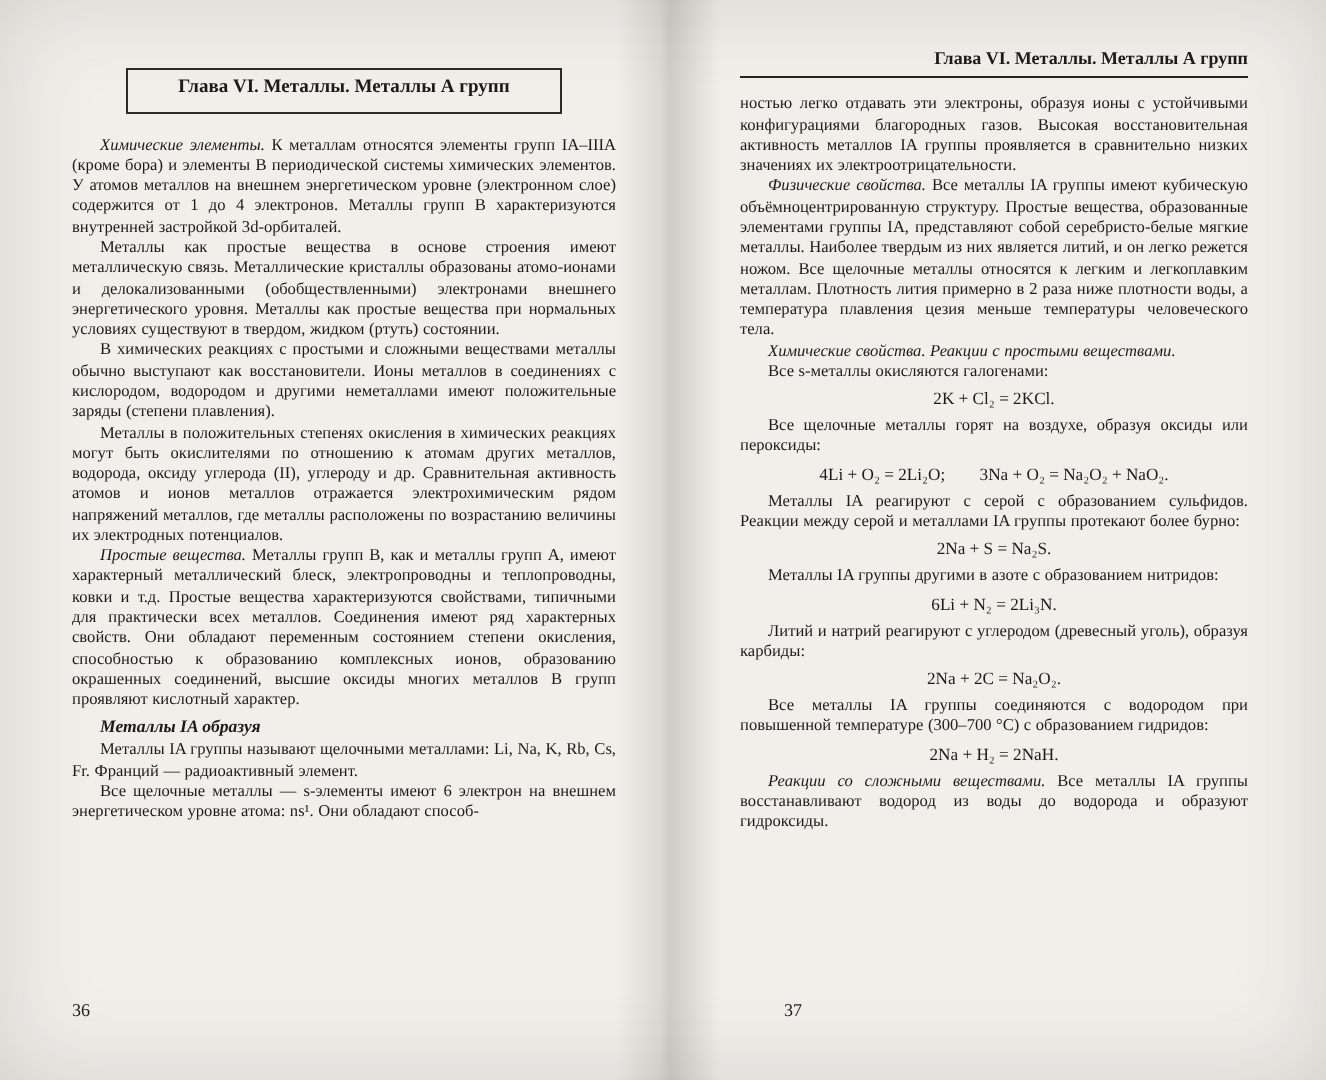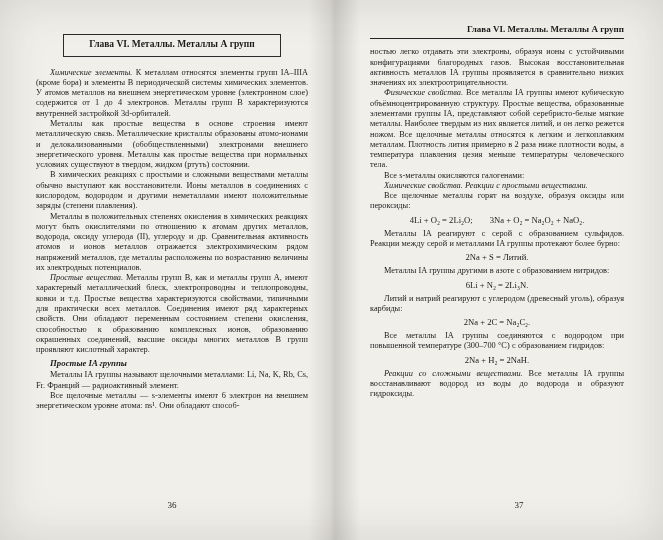--- a/index.html
+++ b/index.html
@@ -37,71 +37,72 @@
   .lead { font-style:italic; }
   .sec-heading {
     font-weight:bold; font-style:italic; font-size:8.8px;
     margin:3px 0 2px; text-indent:14px;
   }
   .equation {
     text-align:center; font-size:8.6px; margin:3px 0 4px;
     white-space:pre-wrap;
   }
   .pagenum {
-    position:absolute; top:500px; font-size:9px; text-align:center;
+    position:absolute; top:500px; font-size:9px; 
   }
   .pagenum-left  { left:36px;  width:272px; }
   .pagenum-right { left:392px; width:254px; }
 </style>
 </head>
 <body>
 
 <div class="spread">
 
   <div class="page-left">
     <div class="title-box">
       <span>Глава VI. Металлы. Металлы А групп</span>
     </div>
 
     <p class="body"><span class="lead">Химические элементы.</span><span> К металлам относятся элементы групп IA–IIIA (кроме бора) и элементы В периодической системы химических элементов. У атомов металлов на внешнем энергетическом уровне (электронном слое) содержится от 1 до 4 электронов. Металлы групп В характеризуются внутренней застройкой 3d-орбиталей.</span></p>
     <p class="body"><span>Металлы как простые вещества в основе строения имеют металлическую связь. Металлические кристаллы образованы атомо-ионами и делокализованными (обобществленными) электронами внешнего энергетического уровня. Металлы как простые вещества при нормальных условиях существуют в твердом, жидком (ртуть) состоянии.</span></p>
     <p class="body"><span>В химических реакциях с простыми и сложными веществами металлы обычно выступают как восстановители. Ионы металлов в соединениях с кислородом, водородом и другими неметаллами имеют положительные заряды (степени плавления).</span></p>
     <p class="body"><span>Металлы в положительных степенях окисления в химических реакциях могут быть окислителями по отношению к атомам других металлов, водорода, оксиду углерода (II), углероду и др. Сравнительная активность атомов и ионов металлов отражается электрохимическим рядом напряжений металлов, где металлы расположены по возрастанию величины их электродных потенциалов.</span></p>
     <p class="body"><span class="lead">Простые вещества.</span><span> Металлы групп В, как и металлы групп А, имеют характерный металлический блеск, электропроводны и теплопроводны, ковки и т.д. Простые вещества характеризуются свойствами, типичными для практически всех металлов. Соединения имеют ряд характерных свойств. Они обладают переменным состоянием степени окисления, способностью к образованию комплексных ионов, образованию окрашенных соединений, высшие оксиды многих металлов В групп проявляют кислотный характер.</span></p>
 
-    <div class="sec-heading">Простые IA группы</div>
+    <div class="sec-heading">Металлы IA образуя</div>
 
     <p class="body"><span>Металлы IA группы называют щелочными металлами: Li, Na, K, Rb, Cs, Fr. Франций — радиоактивный элемент.</span></p>
     <p class="body"><span>Все щелочные металлы — s-элементы имеют 6 электрон на внешнем энергетическом уровне атома: ns¹. Они обладают способ-</span></p>
   </div>
 
   <div class="page-right">
     <div class="running-head">Глава VI. Металлы. Металлы А групп</div>
 
     <p class="body noindent"><span>ностью легко отдавать эти электроны, образуя ионы с устойчивыми конфигурациями благородных газов. Высокая восстановительная активность металлов IA группы проявляется в сравнительно низких значениях их электроотрицательности.</span></p>
     <p class="body"><span class="lead">Физические свойства.</span><span> Все металлы IA группы имеют кубическую объёмноцентрированную структуру. Простые вещества, образованные элементами группы IA, представляют собой серебристо-белые мягкие металлы. Наиболее твердым из них является литий, и он легко режется ножом. Все щелочные металлы относятся к легким и легкоплавким металлам. Плотность лития примерно в 2 раза ниже плотности воды, а температура плавления цезия меньше температуры человеческого тела.</span></p>
+    <p class="body"><span class="lead">Химические свойства. Реакции с простыми веществами.</span><span></span></p>
     <p class="body"><span>Все s-металлы окисляются галогенами:</span></p>
-    <p class="body"><span class="lead">Химические свойства. Реакции с простыми веществами.</span><span></span></p>
 
+    <div class="equation">2K + Cl₂ = 2KCl.</div>
 
     <p class="body"><span>Все щелочные металлы горят на воздухе, образуя оксиды или пероксиды:</span></p>
 
     <div class="equation">4Li + O₂ = 2Li₂O;        3Na + O₂ = Na₂O₂ + NaO₂.</div>
 
     <p class="body"><span>Металлы IA реагируют с серой с образованием сульфидов. Реакции между серой и металлами IA группы протекают более бурно:</span></p>
 
-    <div class="equation">2Na + S = Литий.</div>
+    <div class="equation">2Na + S = Na₂S.</div>
 
     <p class="body"><span>Металлы IA группы другими в азоте с образованием нитридов:</span></p>
 
     <div class="equation">6Li + N₂ = 2Li₃N.</div>
 
     <p class="body"><span>Литий и натрий реагируют с углеродом (древесный уголь), образуя карбиды:</span></p>
 
-    <div class="equation">2Na + 2C = Na₂C₂.</div>
+    <div class="equation">2Na + 2C = Na₂O₂.</div>
 
     <p class="body"><span>Все металлы IA группы соединяются с водородом при повышенной температуре (300–700 °C) с образованием гидридов:</span></p>
 
     <div class="equation">2Na + H₂ = 2NaH.</div>
 
     <p class="body"><span class="lead">Реакции со сложными веществами.</span><span> Все металлы IA группы восстанавливают водород из воды до водорода и образуют гидроксиды.</span></p>
 
   </div>
 
   <div class="pagenum pagenum-left">36</div>

